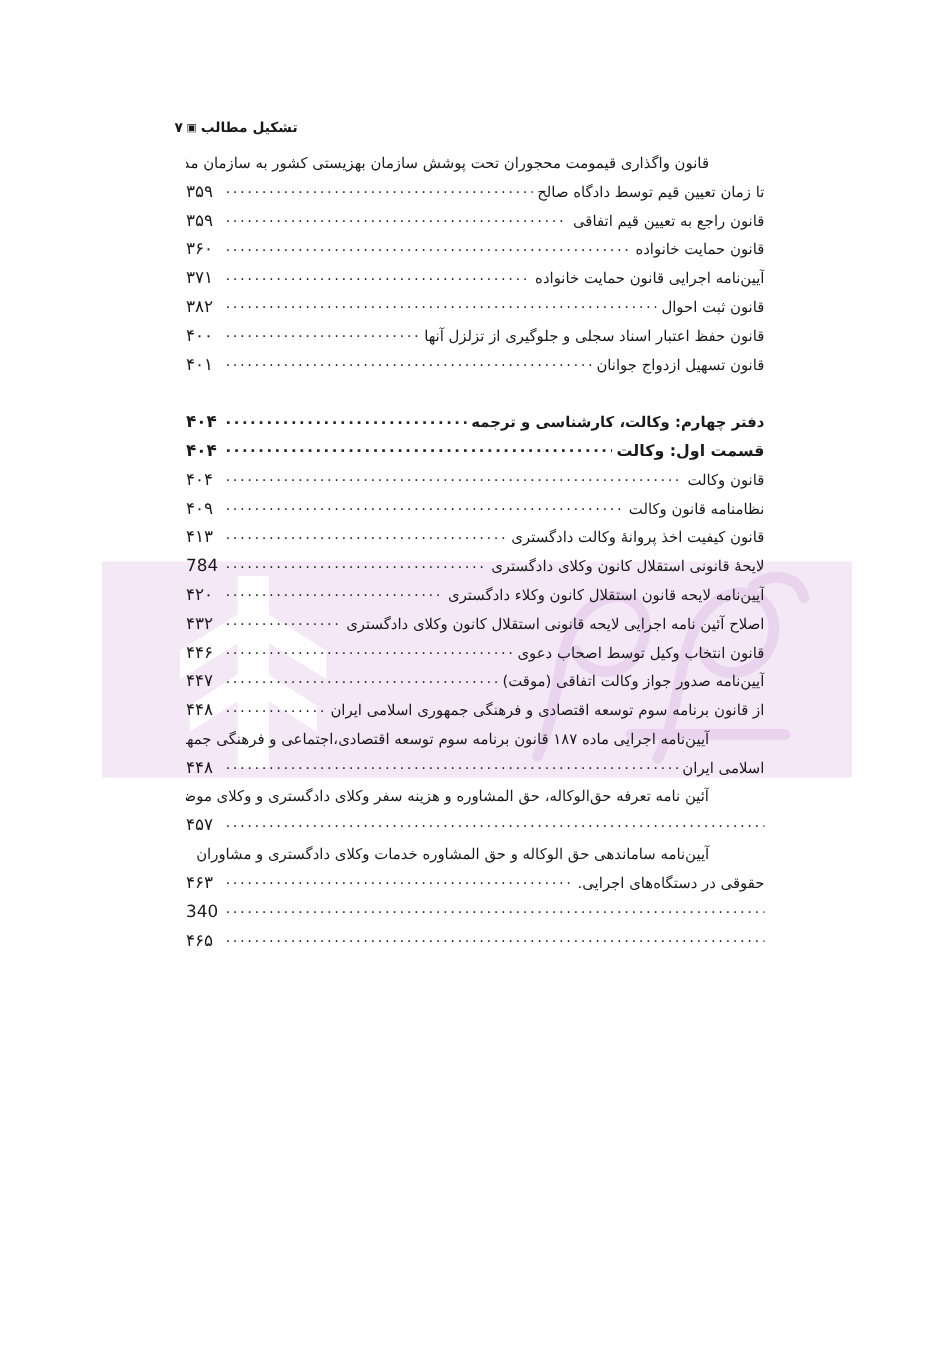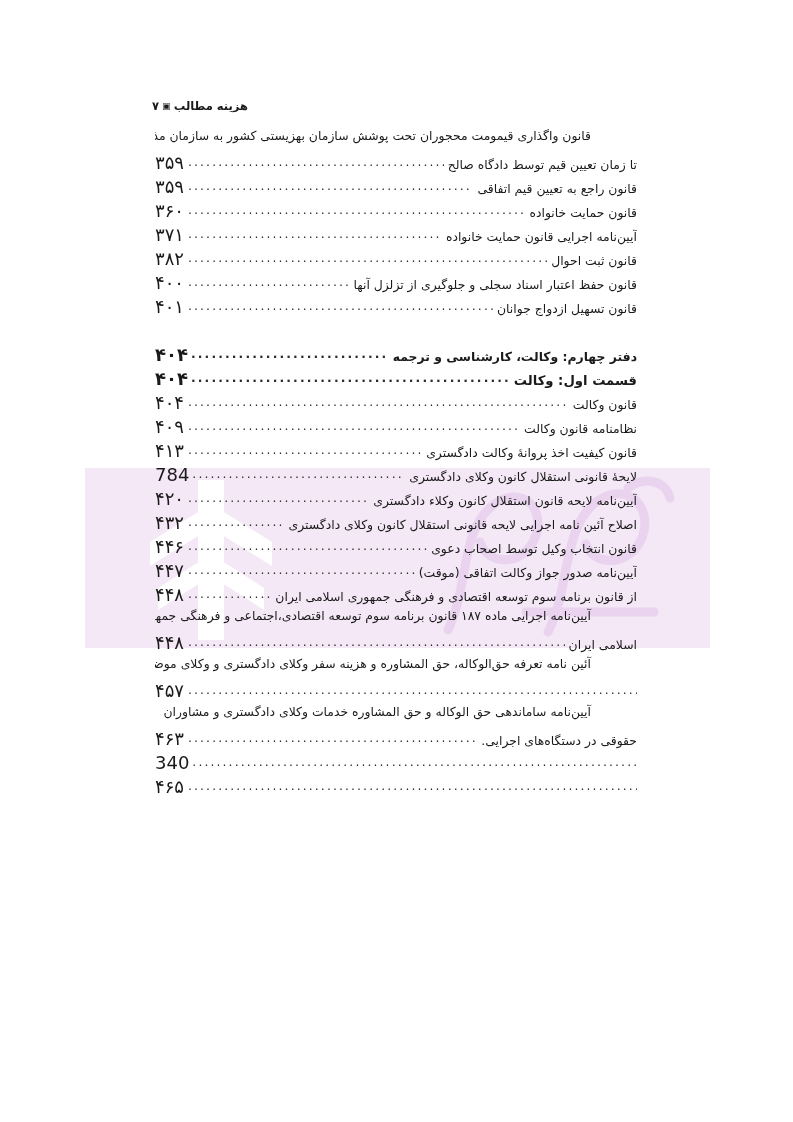--- a/index.html
+++ b/index.html
@@ -122,21 +122,21 @@
     direction: ltr;
     text-align: left;
   }
 
   .pageno {
     flex: 0 0 auto;
     padding-right: 3px;
     min-width: 30px;
     text-align: left;
     direction: rtl;
-    font-size: 18px;
+    font-size: 14px;
     color: #1a1a1a;
   }
 
   
   .line.bold {
     font-weight: bold;
   }
   .line.bold .txt,
   .line.bold .pageno {
     font-weight: bold;
@@ -173,21 +173,21 @@
     <path d="M18 168 C 40 120, 30 70, 62 44 C 92 20, 118 48, 104 78 C 92 104, 58 104, 50 80"></path>
     <path d="M118 170 C 140 128, 132 66, 166 40 C 196 18, 224 44, 212 76 C 200 104, 164 106, 156 82"></path>
     <path d="M96 150 C 130 150, 170 150, 224 150"></path>
     <path d="M198 26 C 214 14, 236 18, 240 36"></path>
   </g>
 </svg>
 
 <div id="page">
 
   <div id="running-head">
-    <span>هزینه مطالب</span><span class="sep">▣</span><span>۷</span>
+    <span>تشکیل مطالب</span><span class="sep">▣</span><span>۷</span>
   </div>
 
   <div id="toc">
       <div class="toc-entry">
         <div class="line cont indent-1">
           <span class="txt">قانون واگذاری قیمومت محجوران تحت پوشش سازمان بهزیستی کشور به سازمان مذکور</span>
         </div>
         <div class="line">
           <span class="txt">تا زمان تعیین قیم توسط دادگاه صالح</span>
           <span class="leader">........................................................................................................................................................................................................</span>

